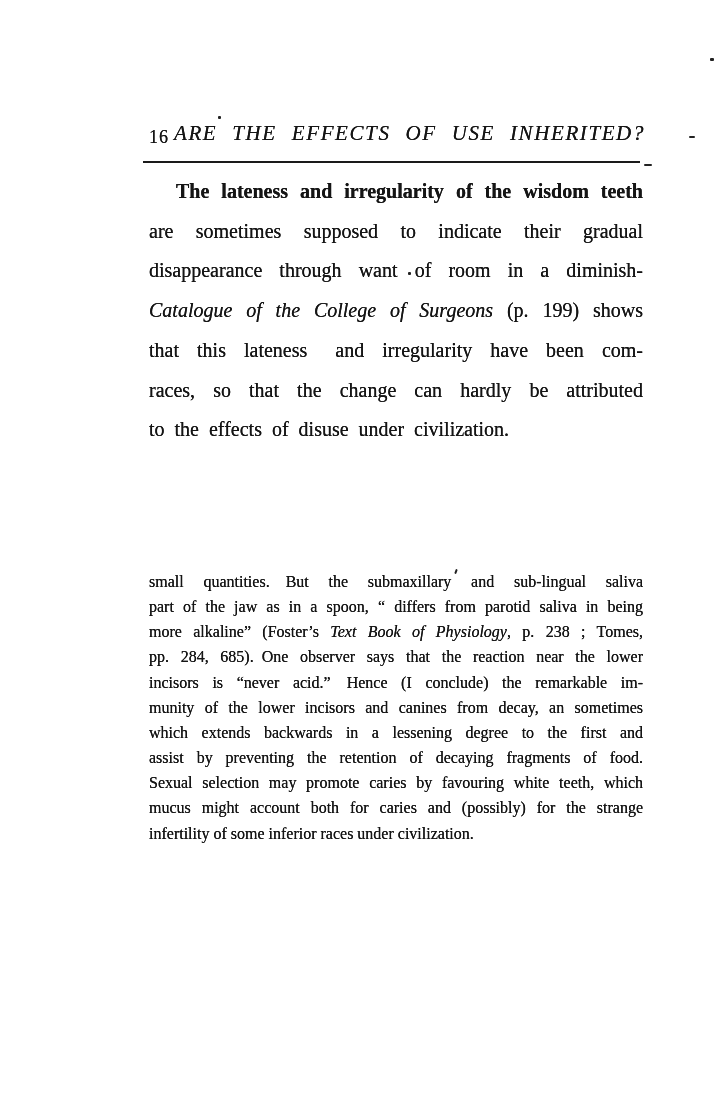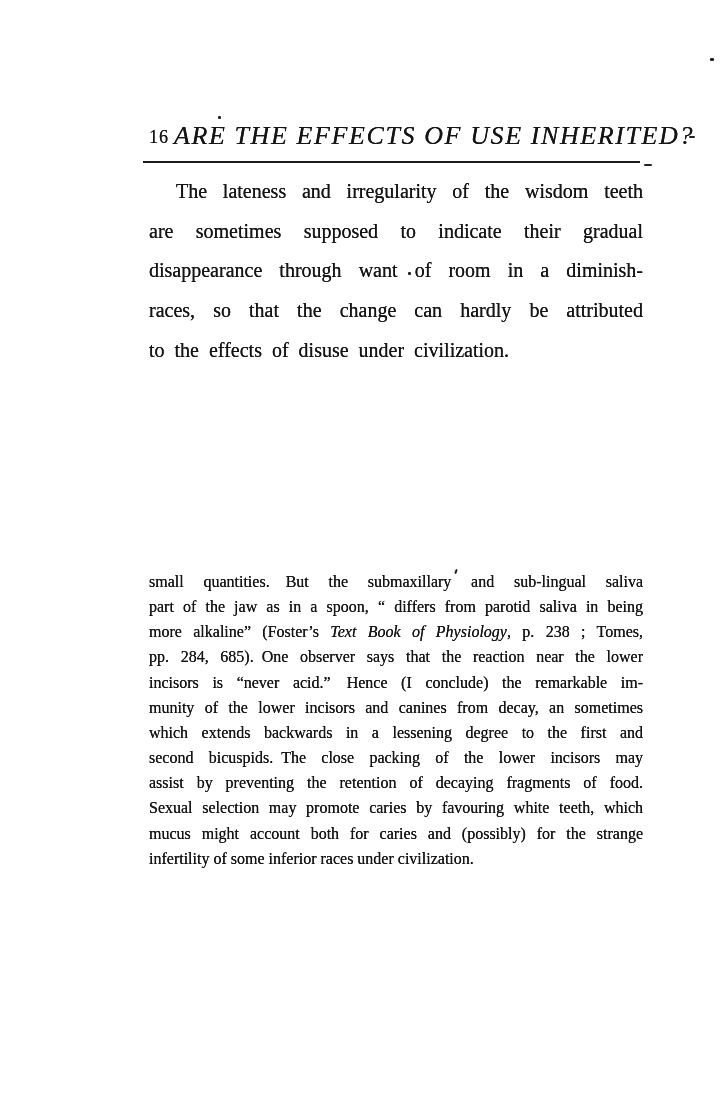--- a/index.html
+++ b/index.html
@@ -18,39 +18,39 @@
     position: absolute;
     left: 118px; top: 121px; width: 496px; height: 30px;
   }
   .pagenum {
     position: absolute; left: 0; top: 6px;
     font-size: 18px; letter-spacing: 1px;
     text-shadow: 0 0 0.5px currentColor;
   }
   .running-title {
     position: absolute; left: 25px; right: 0; top: 0;
-    font-style: italic; font-size: 26px;
+    font-style: italic; font-size: 21px;
     letter-spacing: 1.6px;
     white-space: nowrap;
     text-align: justify; text-align-last: justify;
     text-shadow: 0 0 0.5px currentColor;
   }
   .rule {
     position: absolute; left: 112px; top: 161px;
     width: 497px; height: 2px; background: #1a1a1a;
   }
 
   
   .main {
     position: absolute; left: 118px; top: 172px; width: 494px;
     font-size: 20px; line-height: 39.7px;
     text-shadow: 0 0 0.5px currentColor;
   }
   .main .line { text-indent: 0; }
-  .main .line.indent { text-indent: 27px; }
+  .main .line.indent { text-indent: 27px; font-weight: bold; }
 
   
   .foot {
     position: absolute; left: 118px; top: 569px; width: 494px;
     font-size: 16px; line-height: 25.15px;
     text-shadow: 0 0 0.4px currentColor;
   }
 
   .line {
     white-space: nowrap;
@@ -78,33 +78,34 @@
     <span class="pagenum">16</span>
     <span class="running-title">ARE THE EFFECTS OF USE INHERITED?</span>
   </div>
 
   <div class="rule" style="background: rgb(26, 26, 26);"></div>
 
   <div class="main">
       <div class="line indent"><span>The lateness and irregularity of the wisdom teeth</span></div>
       <div class="line"><span>are sometimes supposed to indicate their gradual</span></div>
       <div class="line"><span>disappearance through want of room in a diminish-</span></div>
+      <div class="line"><span class="it">Catalogue of the College of Surgeons</span><span> (p. 199) shows</span></div>
+      <div class="line"><span>that this lateness  and irregularity have been com-</span></div>
       <div class="line"><span>races, so that the change can hardly be attributed</span></div>
       <div class="line last"><span>to the effects of disuse under civilization.</span></div>
     </div>
 
   <div class="foot">
       <div class="line"><span>small quantities. But the submaxillary and sub-lingual saliva</span></div>
       <div class="line"><span>part of the jaw as in a spoon, “ differs from parotid saliva in being</span></div>
       <div class="line"><span>more alkaline” (Foster’s </span><span class="it">Text Book of Physiology</span><span>, p. 238 ; Tomes,</span></div>
       <div class="line"><span>pp. 284, 685). One observer says that the reaction near the lower</span></div>
       <div class="line"><span>incisors is “never acid.” Hence (I conclude) the remarkable im-</span></div>
       <div class="line"><span>munity of the lower incisors and canines from decay, an sometimes</span></div>
       <div class="line"><span>which extends backwards in a lessening degree to the first and</span></div>
-      <div class="line"><span>second bicuspids. The close packing of the lower incisors may</span></div>
       <div class="line"><span>assist by preventing the retention of decaying fragments of food.</span></div>
       <div class="line"><span>Sexual selection may promote caries by favouring white teeth, which</span></div>
       <div class="line"><span>mucus might account both for caries and (possibly) for the strange</span></div>
       <div class="line last"><span>infertility of some inferior races under civilization.</span></div>
     </div>
 
   <div class="speck sp1"></div>
   <div class="speck sp2"></div>
   <div class="speck sp3"></div>
   <div class="speck sp4"></div>

